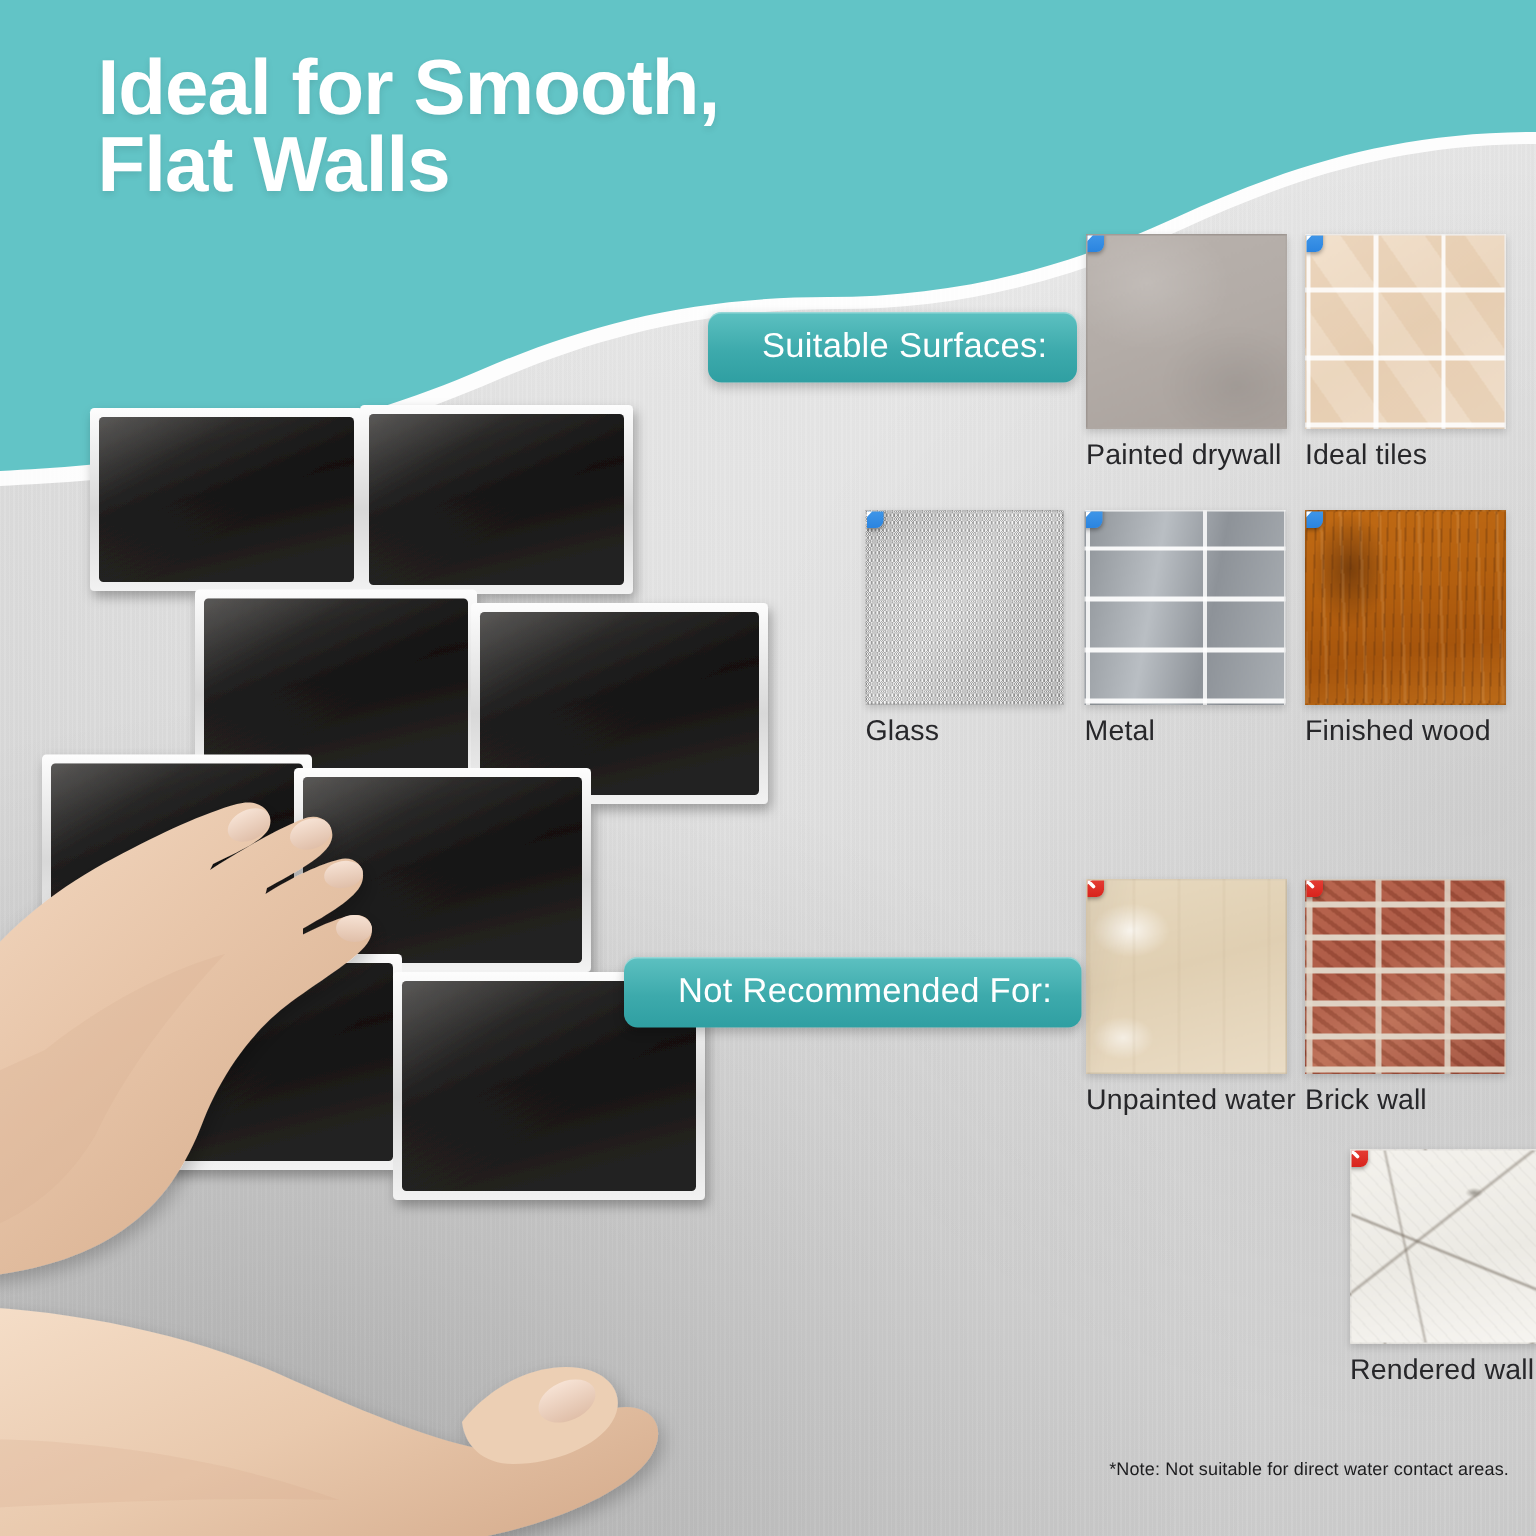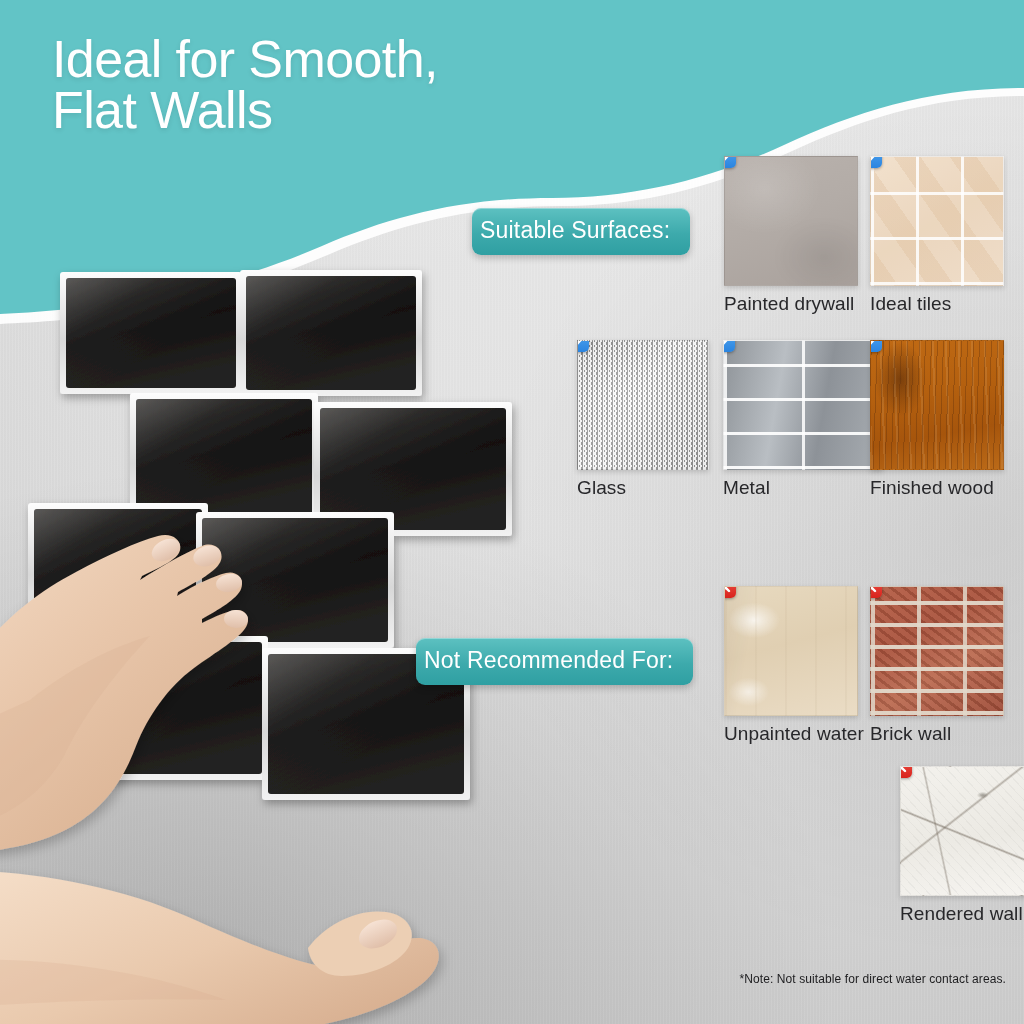--- a/index.html
+++ b/index.html
@@ -35,37 +35,37 @@
       radial-gradient(100% 80% at 20% 95%, rgba(0,0,0,0.14) 0%, rgba(0,0,0,0) 62%),
       radial-gradient(70% 60% at 96% 52%, rgba(0,0,0,0.07) 0%, rgba(0,0,0,0) 70%);
     pointer-events:none;
   }
 
   
   #teal-wave { position:absolute; left:0; top:0; width:1024px; height:340px; }
 
   
   #headline {
-    position:absolute; left:52px; top:34px;
+    position:absolute; left:65px; top:34px;
     color:#ffffff;
-    font-weight:normal;
+    font-weight:bold;
     font-size:52px;
     line-height:0.98;
     letter-spacing:-0.6px;
     text-shadow:0 2px 5px rgba(0,0,0,0.10);
     white-space:pre-line;
     z-index:6;
   }
 
   
   .pill {
     position:absolute;
     color:#ffffff;
     font-size:23px;
-    padding:9px 20px 11px 8px;
+    padding:9px 20px 11px 36px;
     border-radius:9px;
     background:linear-gradient(180deg,#5dc1c1 0%,#3daaac 55%,#2f9fa2 100%);
     box-shadow:0 3px 7px rgba(0,0,0,0.22), inset 0 1px 0 rgba(255,255,255,0.35);
     letter-spacing:0.2px;
     white-space:nowrap;
     z-index:7;
   }
   #pill-suitable { left:472px; top:208px; }
   #pill-notrec   { left:416px; top:638px; }
 
@@ -407,21 +407,21 @@
     <div class="swatch tex-glass" style="height:130px;">
       <span class="badge ok">
         <svg width="14" height="14" viewBox="0 0 14 14">
             <path d="M2.5 7.2 L5.6 10.3 L11.5 3.9" fill="none" stroke="#ffffff" stroke-width="2.6" stroke-linecap="round" stroke-linejoin="round"></path>
           </svg>
       </span>
     </div>
     <div class="swatch-label">Glass</div>
   </div>
 
-  <div class="swatch-cell" style="left:723px; top:340px; width:160px;">
+  <div class="swatch-cell" style="left:723px; top:340px; width:134px;">
     <div class="swatch tex-metal" style="height:130px;">
       <span class="badge ok">
         <svg width="14" height="14" viewBox="0 0 14 14">
             <path d="M2.5 7.2 L5.6 10.3 L11.5 3.9" fill="none" stroke="#ffffff" stroke-width="2.6" stroke-linecap="round" stroke-linejoin="round"></path>
           </svg>
       </span>
     </div>
     <div class="swatch-label">Metal</div>
   </div>
 

